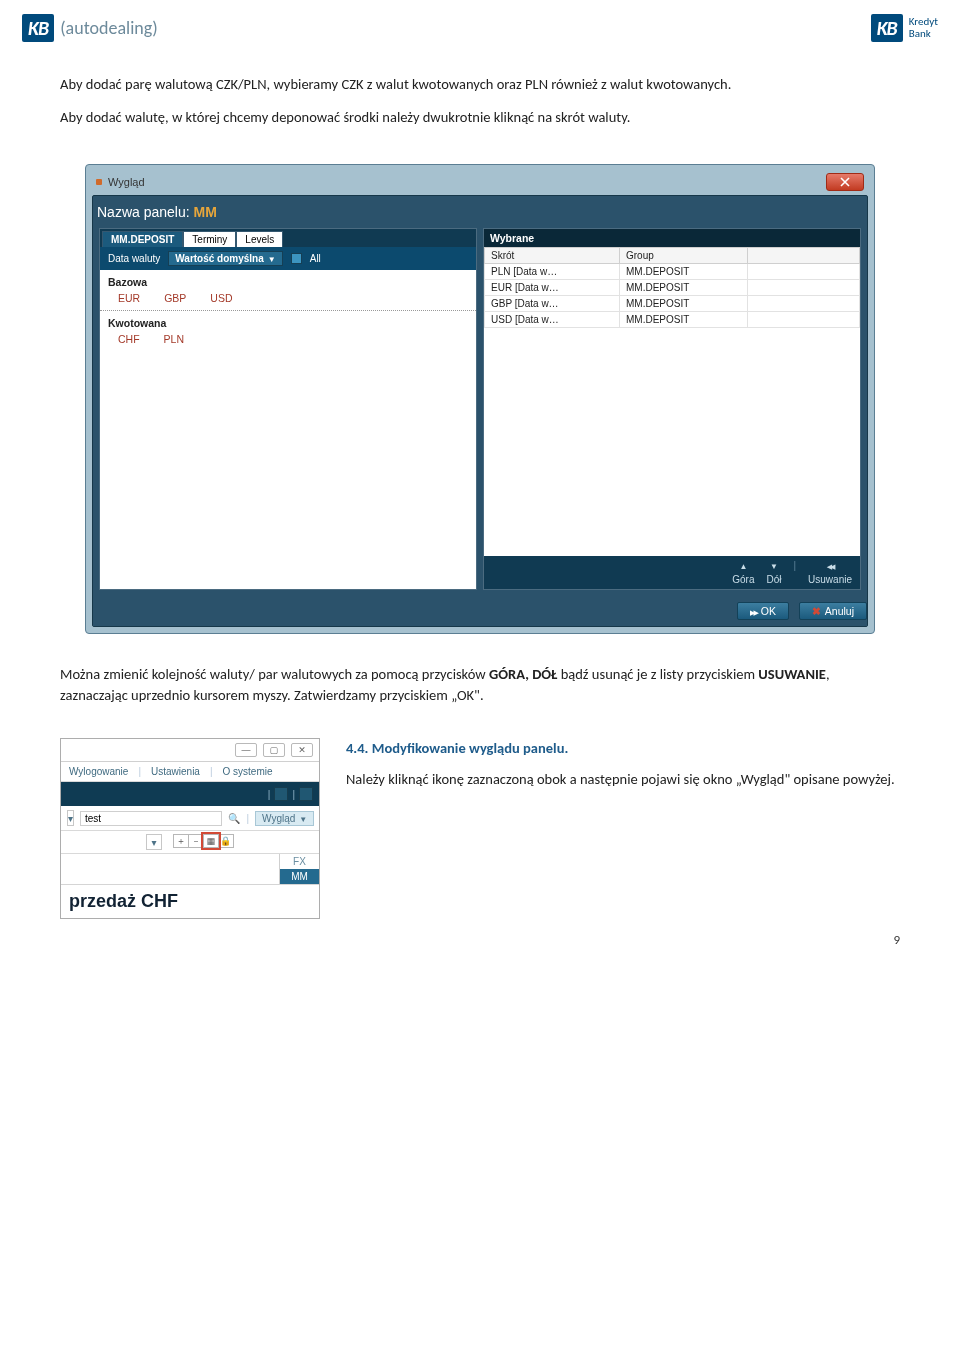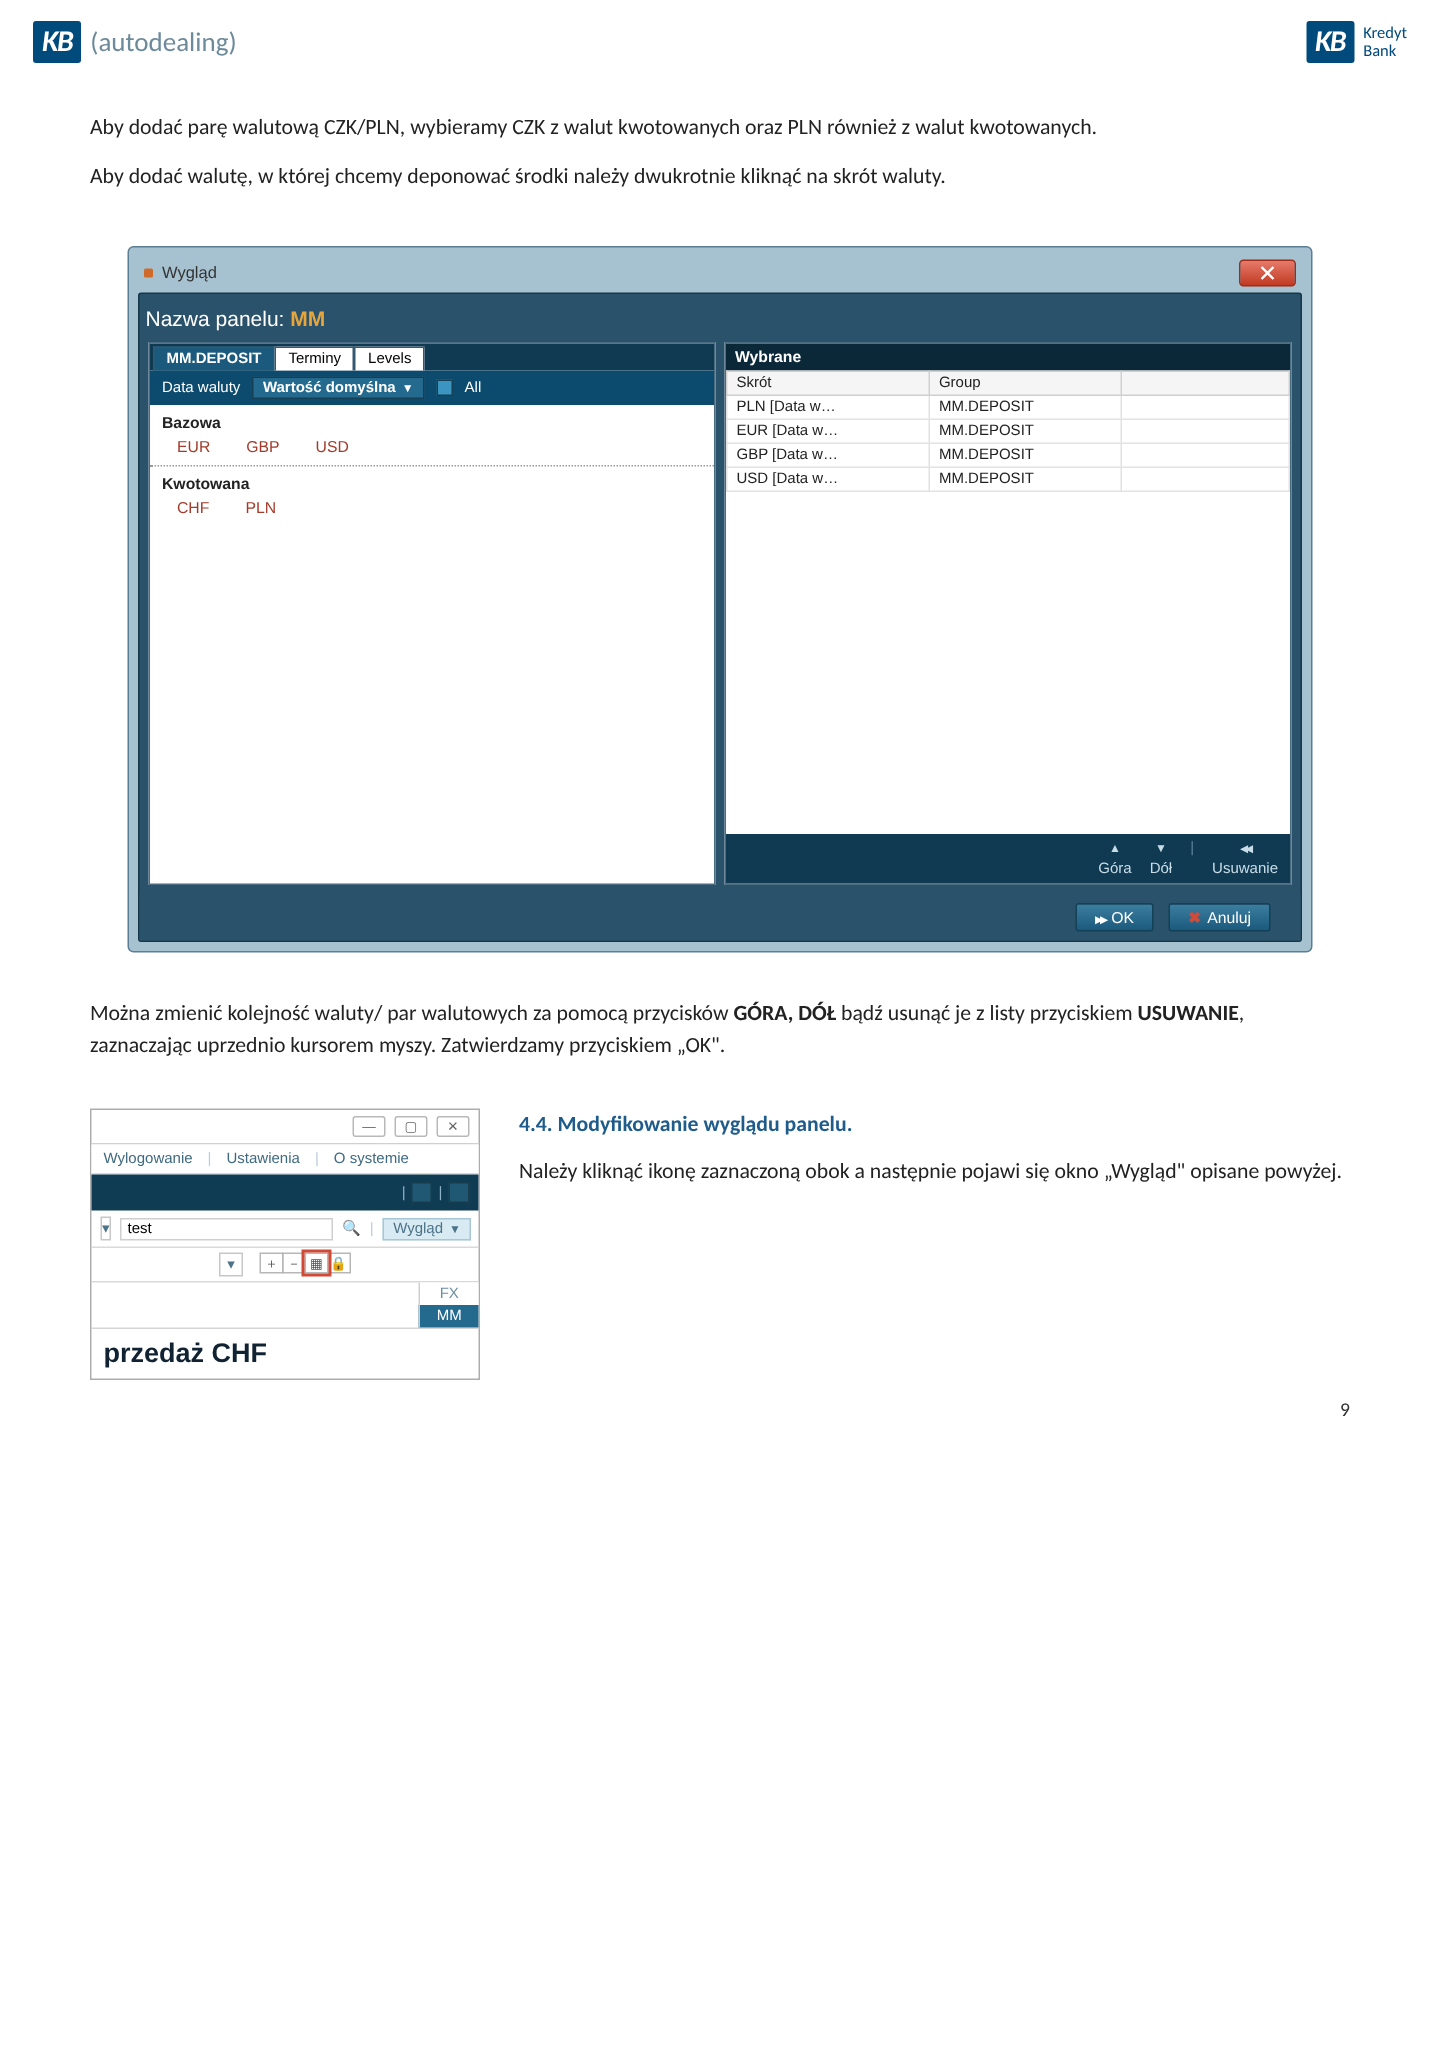--- a/index.html
+++ b/index.html
@@ -143,21 +143,21 @@
     padding: 2px 6px; border: 1px solid #e2e2e2; font-weight: 400;
   }
   .col-right td.grp { font-weight: 400; }
 
   .dlg-btnrow {
     background: #103a52; color: #9ec2d6; padding: 4px 8px;
     display: flex; justify-content: flex-end; gap: 12px; font-size: 10px;
   }
   .dlg-btnrow .b { display: flex; align-items: center; gap: 3px; cursor: pointer; color:#c9dde8;flex-direction:column;}
   .dlg-okrow {
-    background: #2b526b; padding: 6px 20px;
+    background: #2b526b; padding: 6px 0;
     display: flex; justify-content: flex-end; gap: 10px;
   }
   .dlg-okrow .btn {
     background: linear-gradient(#3c7ea0,#1b5a7d); color: #fff;
     border: 1px solid #134158; padding: 2px 12px; font-size: 10.5px; border-radius: 2px;
     display: flex; align-items: center; gap: 4px;
   }
   .dlg-okrow .btn.cancel { background: linear-gradient(#3c7ea0,#1b5a7d); }
   .red-x { color: #d24a36; font-weight: 700; }
 

